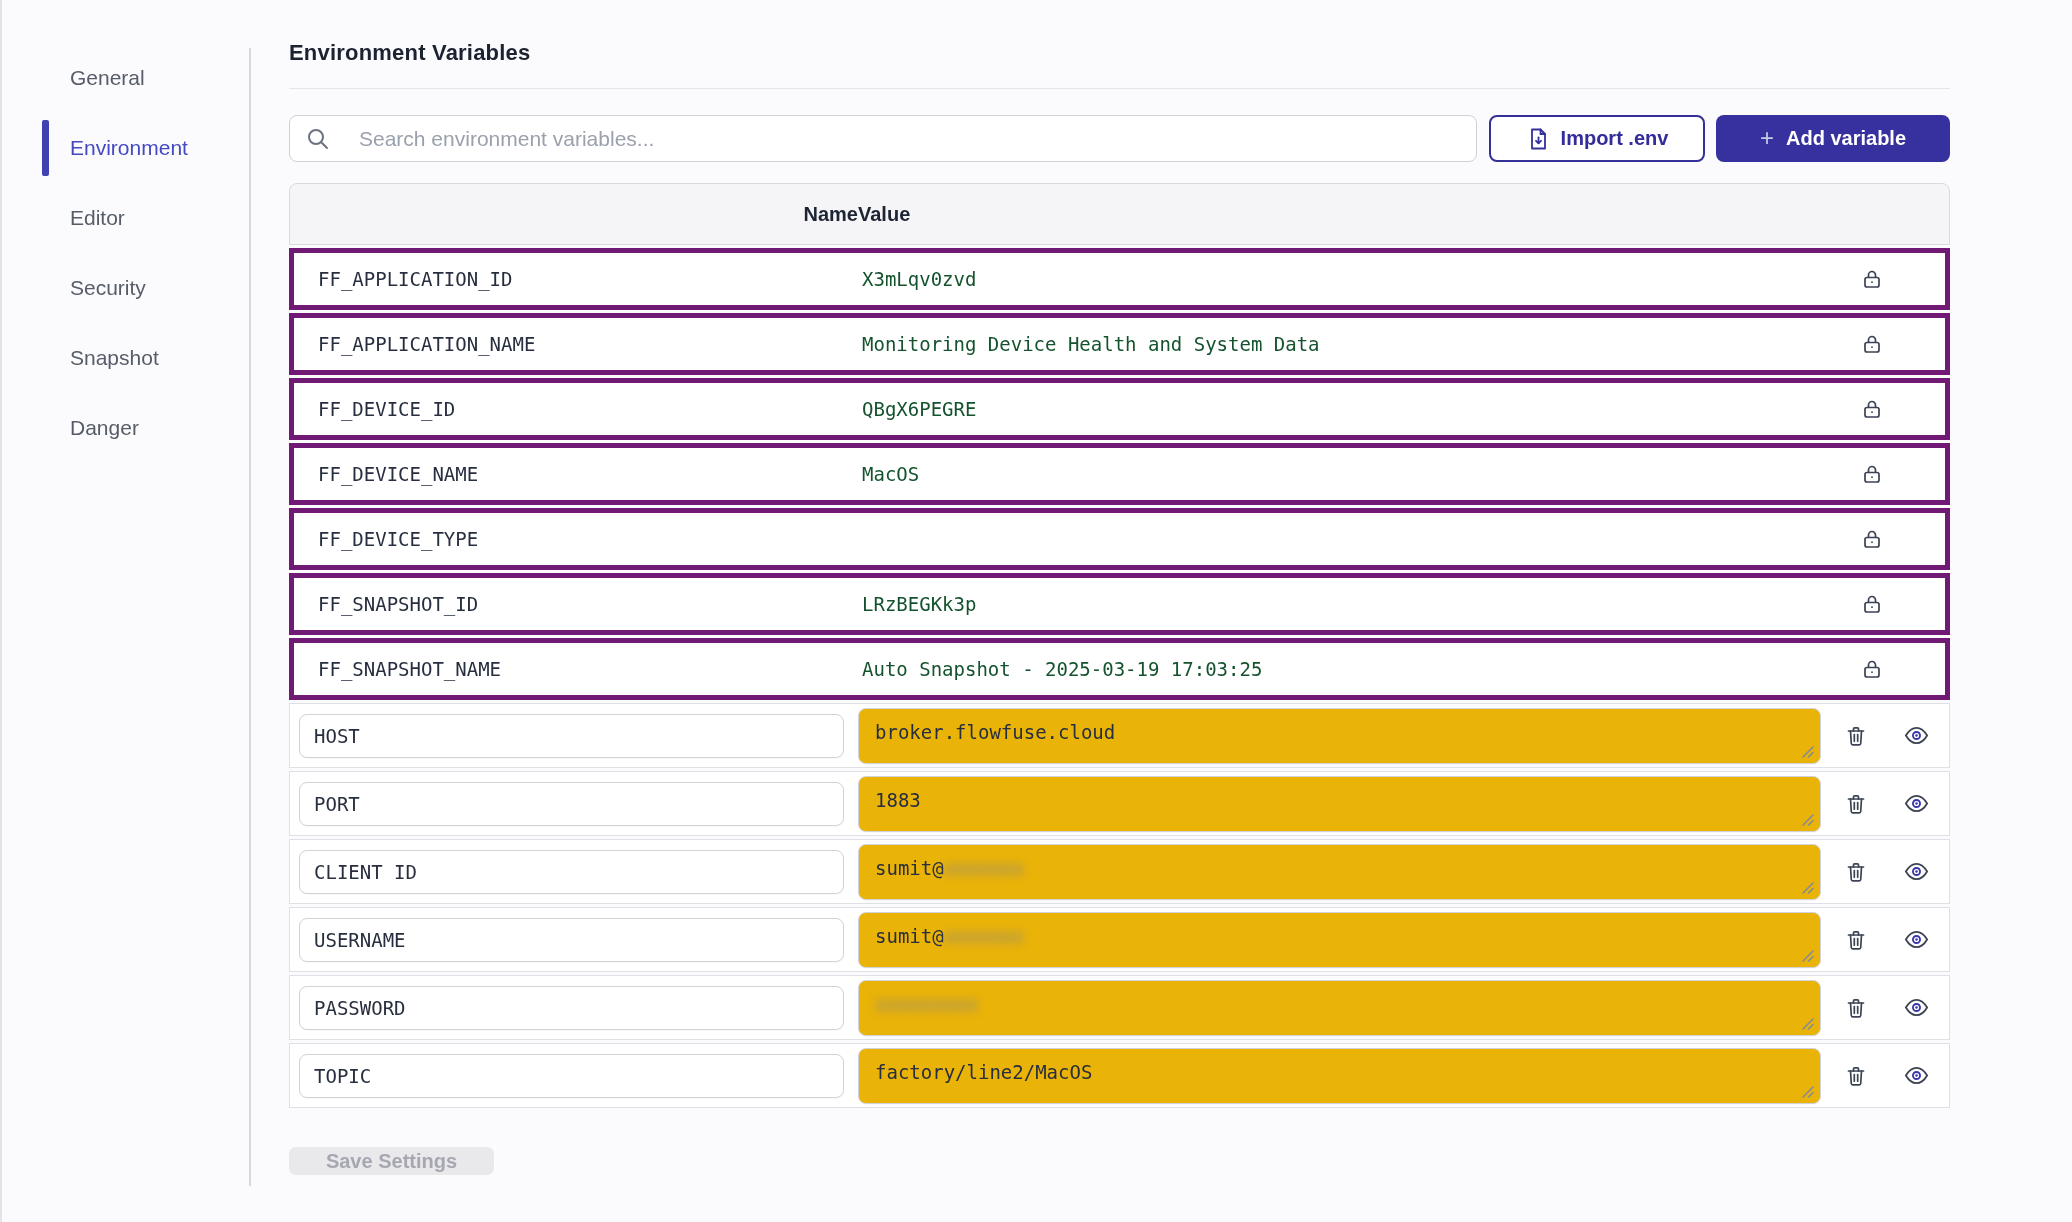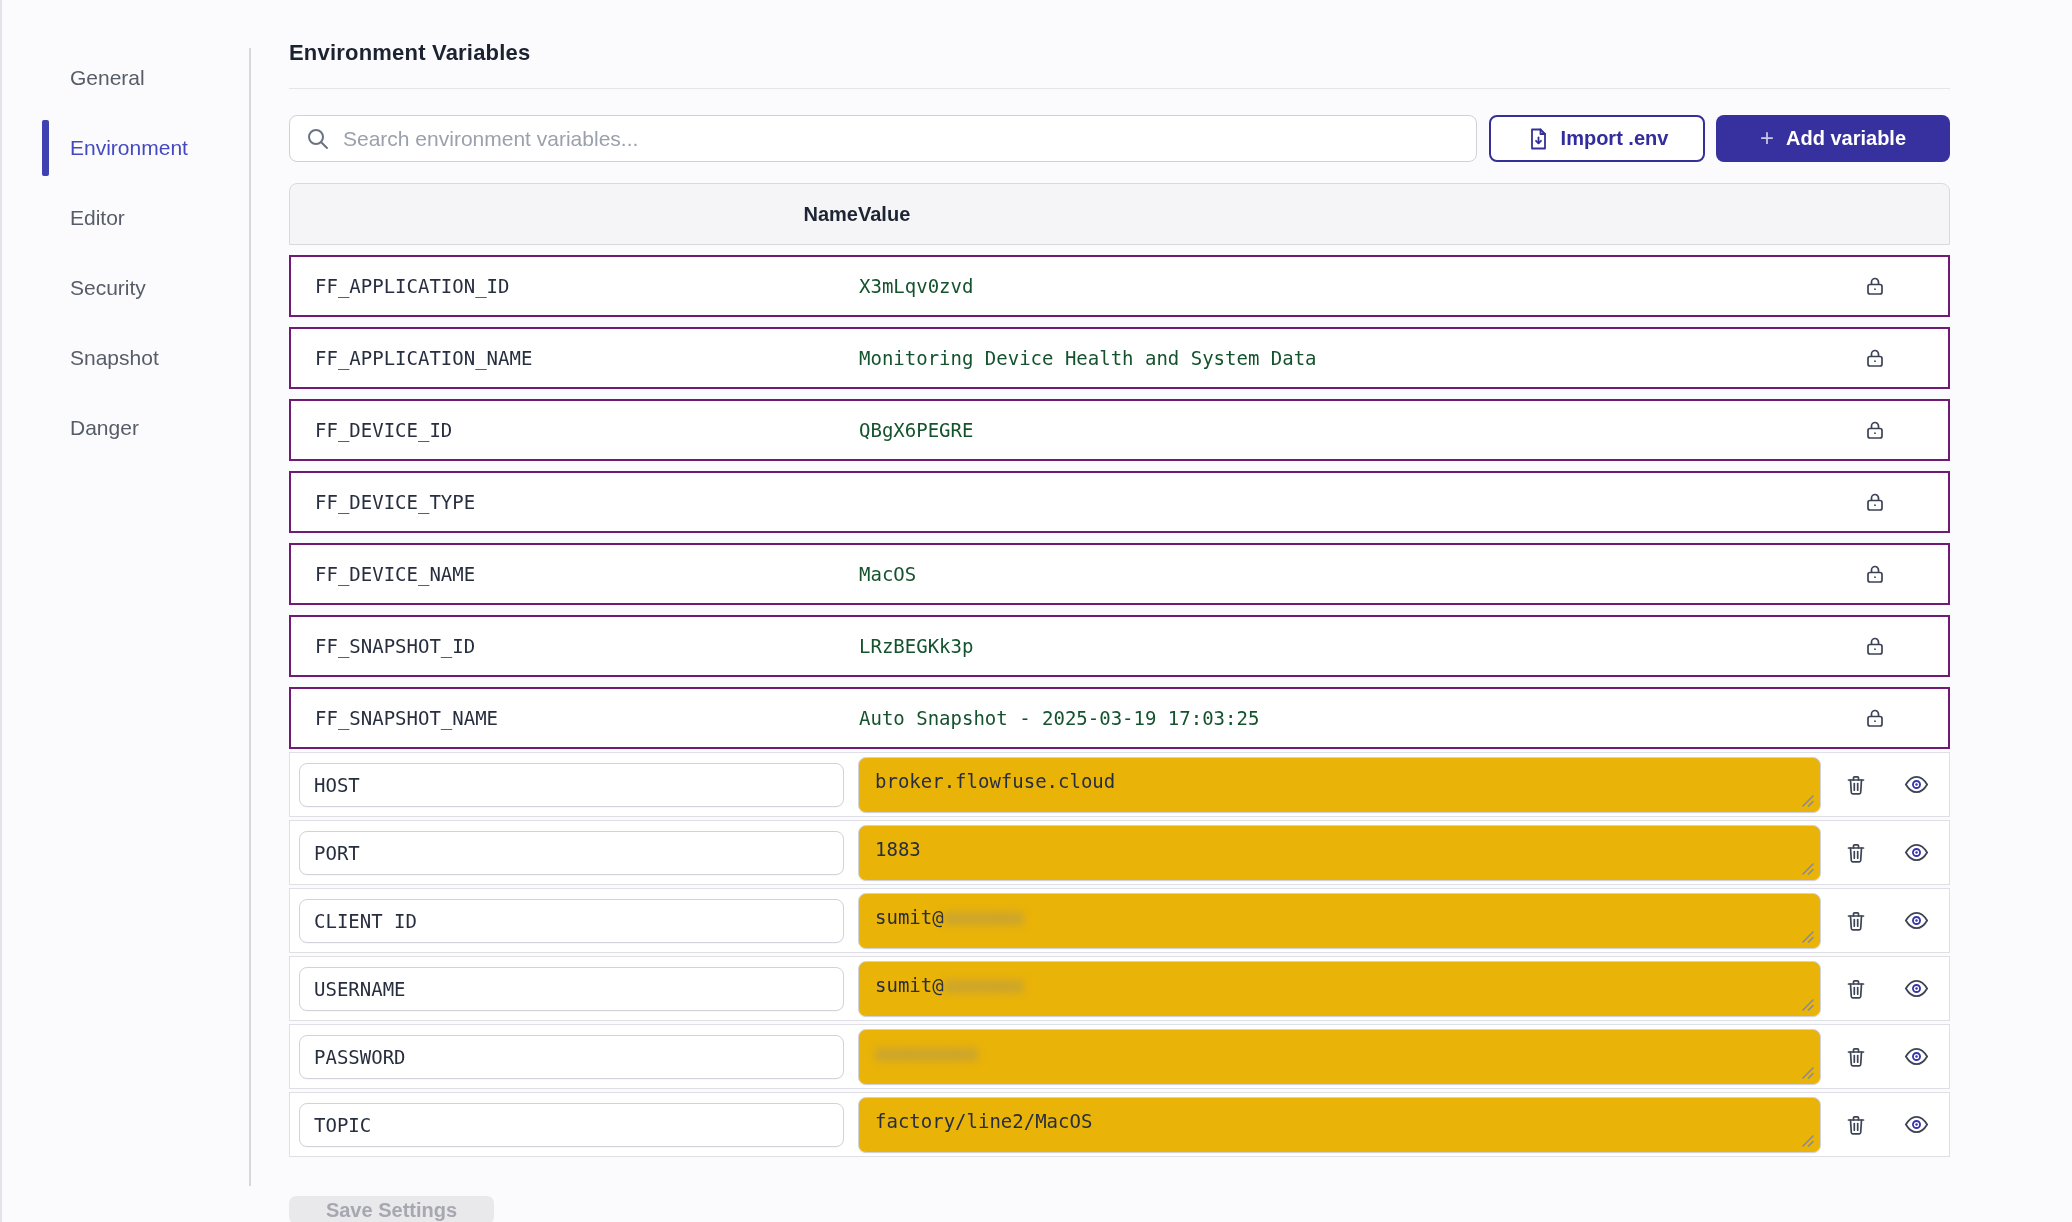--- a/index.html
+++ b/index.html
@@ -26,21 +26,21 @@
   .v-divider { position:absolute; left:247px; top:48px; width:2px; height:1138px; background:#d7d8dd; }
 
   
   .main { position:absolute; left:287px; top:40px; width:1661px; }
   .page-title { font-size:22px; font-weight:700; color:#1b2230; letter-spacing:.2px; }
   .title-rule { margin-top:22px; border-bottom:1px solid #e4e5ea; }
 
   .toolbar { margin-top:26px; display:flex; align-items:center; }
   .search-wrap {
     flex:1; height:47px; background:#fff; border:1px solid #cfd1d7; border-radius:8px;
-    display:flex; align-items:center; padding:0 16px; gap:13px;
+    display:flex; align-items:center; padding:0 16px; gap:29px;
   }
   .search-wrap svg { flex:0 0 auto; }
   .search-input {
     flex:1; border:none; outline:none; font-size:21px; color:#333a46; background:transparent;
     font-family:"Liberation Sans", sans-serif;
   }
   .search-input::placeholder { color:#9aa1ac; }
   .btn { height:47px; border-radius:8px; font-size:20px; font-weight:700; cursor:pointer;
          display:flex; align-items:center; justify-content:center;
          font-family:"Liberation Sans", sans-serif; }
@@ -55,21 +55,21 @@
 
   
   .env-table { margin-top:21px; }
   .thead {
     height:62px; background:#f5f5f7; border:1px solid #d9dade;
     border-radius:8px 8px 0 0; display:flex; align-items:center;
     font-size:20px; font-weight:700; color:#1d2433;
   }
   .th-name { padding-left:24px; width:568px;text-align:right; }
   .row {
-    height:62px; margin-top:10px; background:#fff; border:2px solid #701a75;
+    height:62px; margin-top:3px; background:#fff; border:5px solid #701a75;
     display:flex; align-items:center;
   }
   .mono { font-family:"DejaVu Sans Mono","Liberation Mono",monospace; }
   .l-name { padding-left:24px; width:568px; font-size:19px; color:#272e3f; }
   .l-value { flex:1; font-size:19px; color:#14532d; }
   .lock-cell { width:40px; margin-right:53px; display:flex; justify-content:center; }
 
   .erow { height:65px; margin-top:3px; background:#fff; border:1px solid #dfe0e5;
           display:flex; align-items:center; padding-left:9px; }
   .name-input {
@@ -211,31 +211,31 @@
       <div class="row">
         <span class="l-name mono">FF_DEVICE_ID</span>
         <span class="l-value mono">QBgX6PEGRE</span>
         <span class="lock-cell">
             <svg width="24" height="24" viewBox="0 0 24 24">
               <use href="#i-lock"></use>
             </svg>
           </span>
       </div>
       <div class="row">
+        <span class="l-name mono">FF_DEVICE_NAME</span>
+        <span class="l-value mono">MacOS</span>
+        <span class="lock-cell">
+            <svg width="24" height="24" viewBox="0 0 24 24">
+              <use href="#i-lock"></use>
+            </svg>
+          </span>
+      </div>
+      <div class="row">
         <span class="l-name mono">FF_DEVICE_TYPE</span>
         <span class="l-value mono"></span>
-        <span class="lock-cell">
-            <svg width="24" height="24" viewBox="0 0 24 24">
-              <use href="#i-lock"></use>
-            </svg>
-          </span>
-      </div>
-      <div class="row">
-        <span class="l-name mono">FF_DEVICE_NAME</span>
-        <span class="l-value mono">MacOS</span>
         <span class="lock-cell">
             <svg width="24" height="24" viewBox="0 0 24 24">
               <use href="#i-lock"></use>
             </svg>
           </span>
       </div>
       <div class="row">
         <span class="l-name mono">FF_SNAPSHOT_ID</span>
         <span class="l-value mono">LRzBEGKk3p</span>
         <span class="lock-cell">

